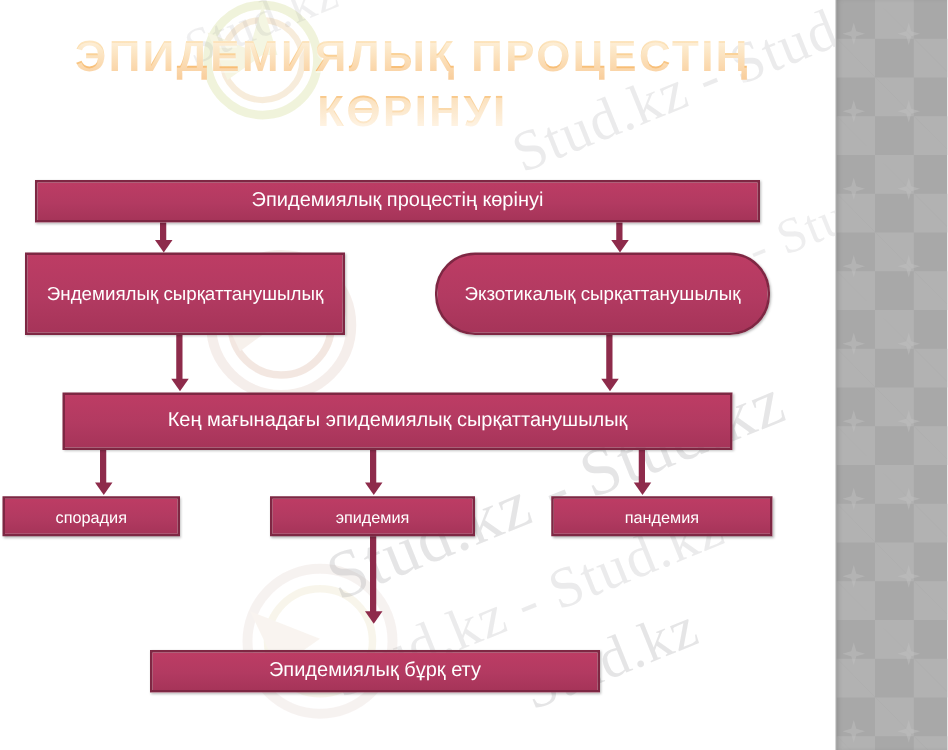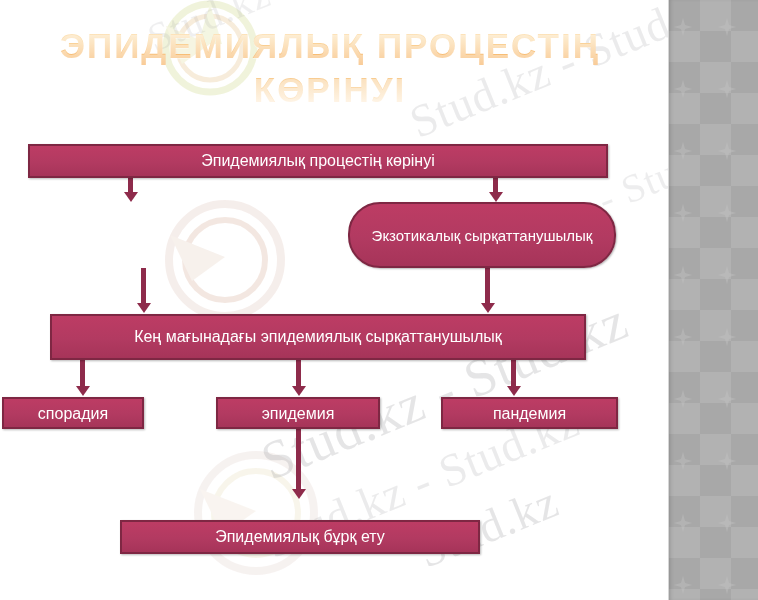--- a/index.html
+++ b/index.html
@@ -126,21 +126,21 @@
     align-items: center;
     justify-content: center;
     text-align: center;
     font-size: 15px;
     line-height: 19px;
     font-family: "Liberation Sans", sans-serif;
     box-shadow: 1px 1px 2px rgba(0,0,0,0.28);
     padding: 2px 6px;
   }
   .box.big   { font-size: 16px; line-height: 20px; }
-  .box.small { font-size: 16px; }
+  .box.small { font-size: 13px; }
 
   #box-top      { left: 28px;  top: 144px; width: 580px; height: 34px; }
   #box-endemic  { left: 20px;  top: 202px; width: 256px; height: 66px; }
   #box-exotic   { left: 348px; top: 202px; width: 268px; height: 66px; border-radius: 32px; }
   #box-wide     { left: 50px;  top: 314px; width: 536px; height: 46px; }
   #box-sporadia { left: 2px;   top: 397px; width: 142px; height: 32px; }
   #box-epidemia { left: 216px; top: 397px; width: 164px; height: 32px; }
   #box-pandemia { left: 441px; top: 397px; width: 177px; height: 32px; }
   #box-bottom   { left: 120px; top: 500px; width: 360px; height: 34px; margin-top: 20px; }
 
@@ -208,20 +208,21 @@
   <div class="arrow" id="arr-1"></div>
   <div class="arrow" id="arr-2"></div>
   <div class="arrow" id="arr-3"></div>
   <div class="arrow" id="arr-4"></div>
   <div class="arrow" id="arr-5"></div>
   <div class="arrow" id="arr-6"></div>
   <div class="arrow" id="arr-7"></div>
   <div class="arrow" id="arr-8"></div>
 
   <div class="box big" id="box-top">Эпидемиялық процестің көрінуі</div>
+  <div class="box" id="box-endemic">Эндемиялық сырқаттанушылық</div>
   <div class="box" id="box-exotic">Экзотикалық сырқаттанушылық</div>
   <div class="box big" id="box-wide">Кең мағынадағы эпидемиялық сырқаттанушылық</div>
   <div class="box small" id="box-sporadia">спорадия</div>
   <div class="box small" id="box-epidemia">эпидемия</div>
   <div class="box small" id="box-pandemia">пандемия</div>
   <div class="box big" id="box-bottom">Эпидемиялық бұрқ ету</div>
 
   <div id="right-strip">
     <svg id="right-strip-sparkles" viewBox="0 0 90 600" preserveAspectRatio="none">
       <g fill="#c2c2c2">

